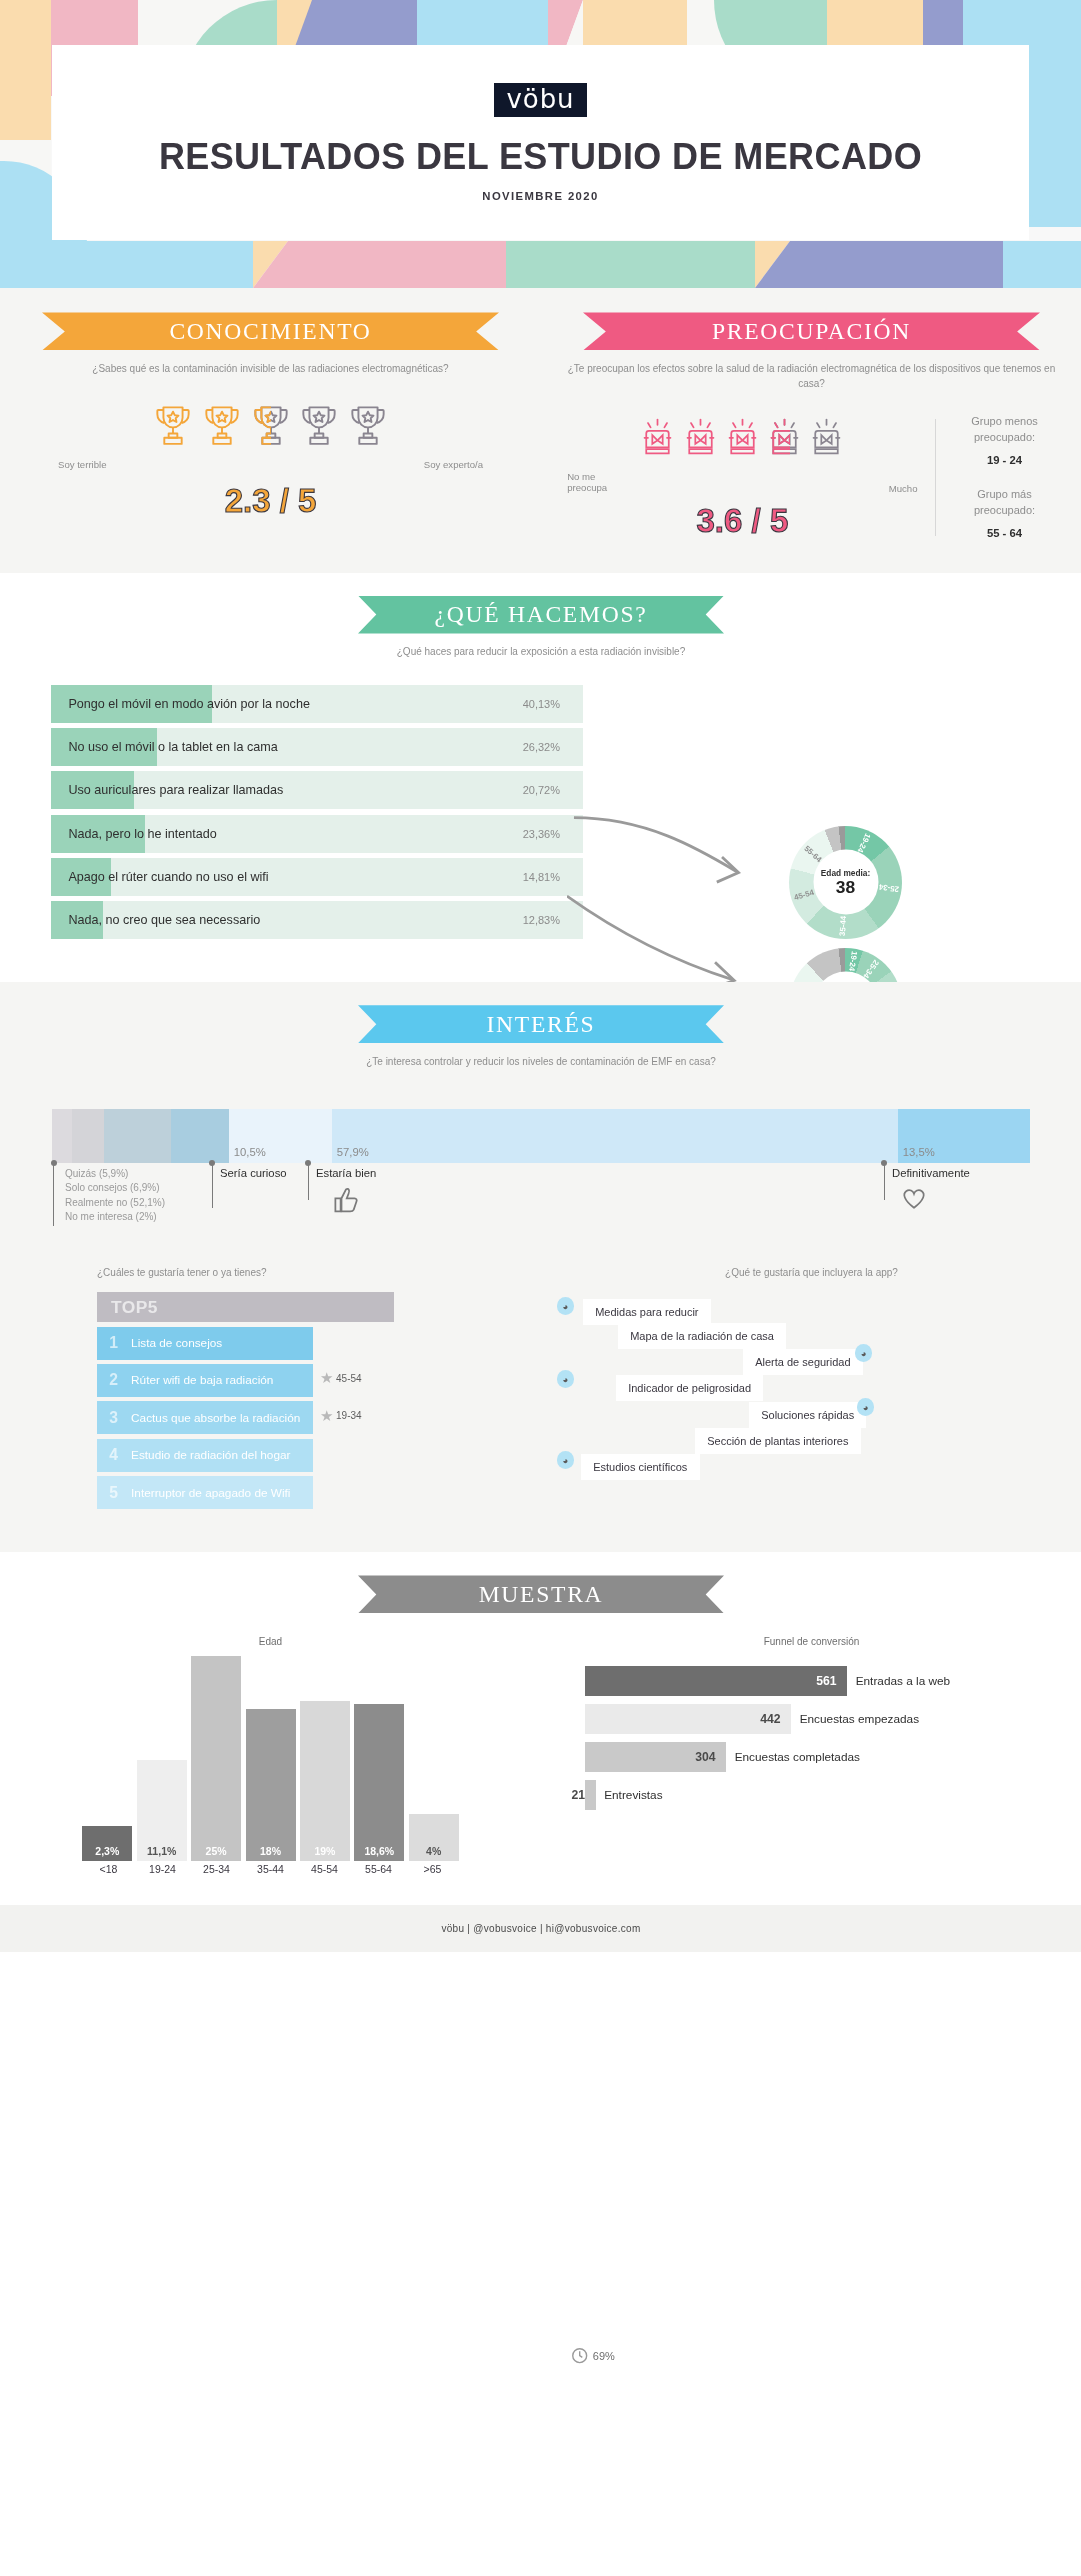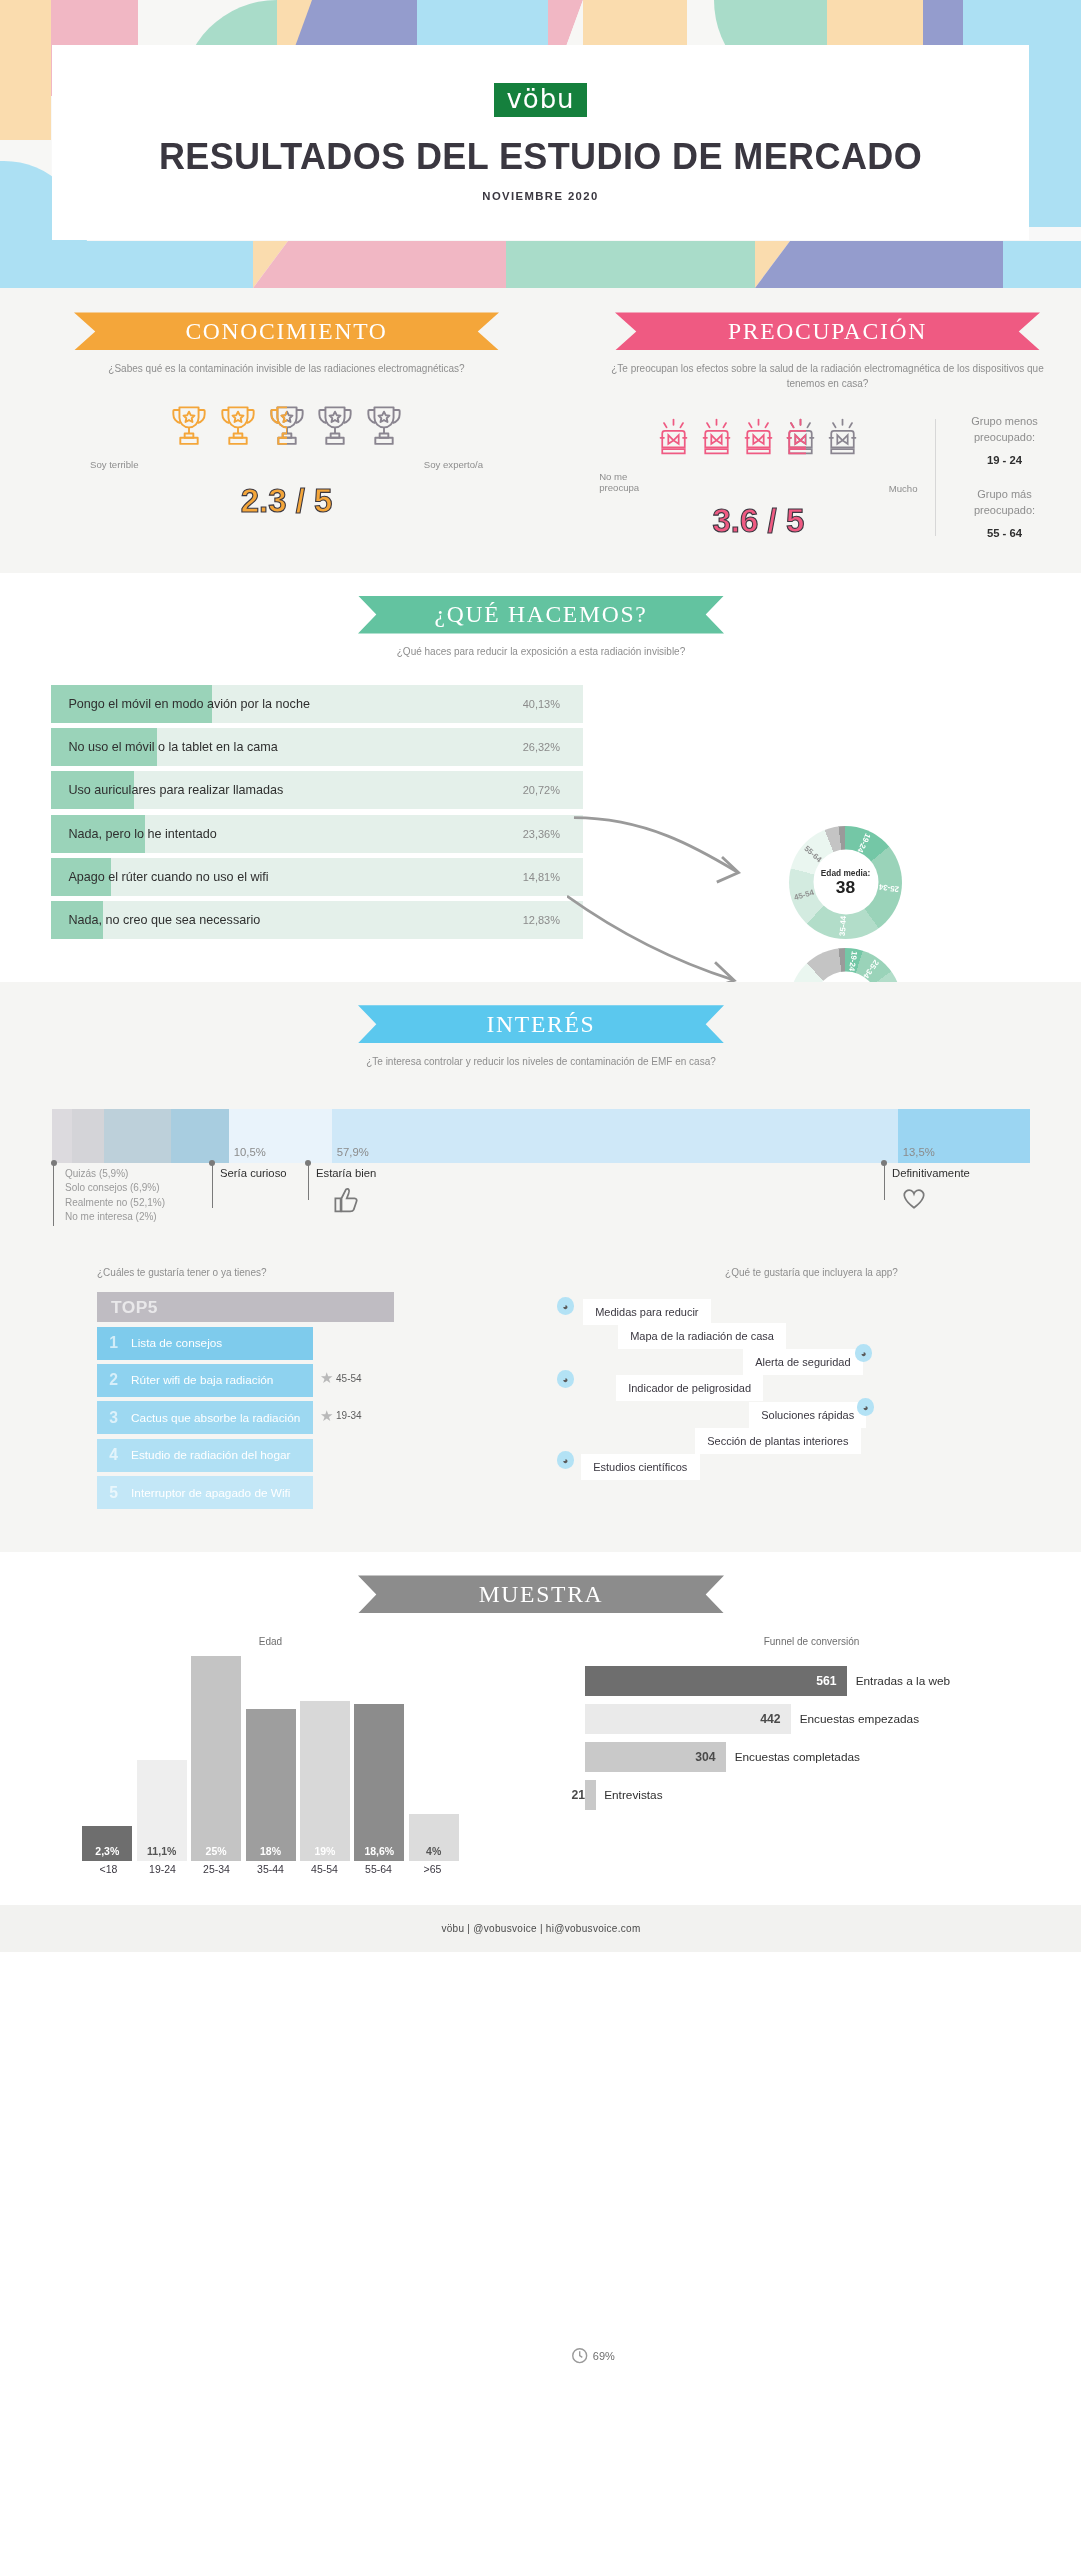--- a/index.html
+++ b/index.html
@@ -13,21 +13,21 @@
 
   
   .hero { position:relative; width:1082px; height:288px; background:#f8f8f8; overflow:hidden; }
   .tile { position:absolute; }
   .hero-card {
     position:absolute; left:52px; top:45px; width:977px; height:195px;
     background:#ffffff; z-index:5;
     display:flex; flex-direction:column; align-items:center; justify-content:center;
   }
   .logo {
-    background:#15803d; color:#fff; font-family:"DejaVu Sans", sans-serif;
+    background:#0f172a; color:#fff; font-family:"DejaVu Sans", sans-serif;
     font-size:26px; letter-spacing:0.9px; padding:2.6px 12.2px 5.2px 12.2px; font-weight:400;
     line-height:1.0;
   }
   .hero-title {
     margin-top:19px; font-size:36px; font-weight:700; letter-spacing:0.4px;
     color:#3a3740; font-family:"Liberation Sans", sans-serif;
   }
   .hero-sub { margin-top:12.2px; font-size:11.3px; letter-spacing:1.4px; color:#3a3740; font-weight:700;}
 
   
@@ -35,21 +35,21 @@
     position:relative; height:38px; display:flex; align-items:center; justify-content:center;
     color:#fff; font-family:"Liberation Serif", serif; font-size:23.6px; letter-spacing:1.7px;
     clip-path: polygon(0% 0%, 100% 0%, 100% 100%, 0% 100%, 5% 50%);
   }
   .ribbon.two-side { clip-path: polygon(0% 0%, 100% 0%, 95% 50%, 100% 100%, 0% 100%, 5% 50%); }
 
   .section-q { text-align:center; font-size:10px; color:#8e8e8e; line-height:1.5; margin-top:10.5px; }
 
   
   .band1 { background:#f5f5f3; padding:24.4px 0 31px 0; display:flex; }
-  .col-half { width:50%; padding:0 21px;margin-left:32px; }
+  .col-half { width:50%; padding:0 21px; }
 
   .icons-row { display:flex; justify-content:center; gap:8.7px; margin-top:26px; }
   .scale-caption { display:flex; justify-content:space-between; font-size:9.6px; color:#8e8e8e; margin-top:5.2px; }
   .score { text-align:center; font-size:33px; font-weight:700; margin-top:3.5px;
            -webkit-text-stroke:1.1px #3a3740; }
   .score.orange { color:#f4a63a; }
   .score.pink   { color:#ef5a82; }
 
   .groups { font-size:11px; color:#8e8e8e; line-height:1.45; text-align:center; }
   .groups .val { color:#2f2f2f; font-weight:700; font-size:11.3px; }

